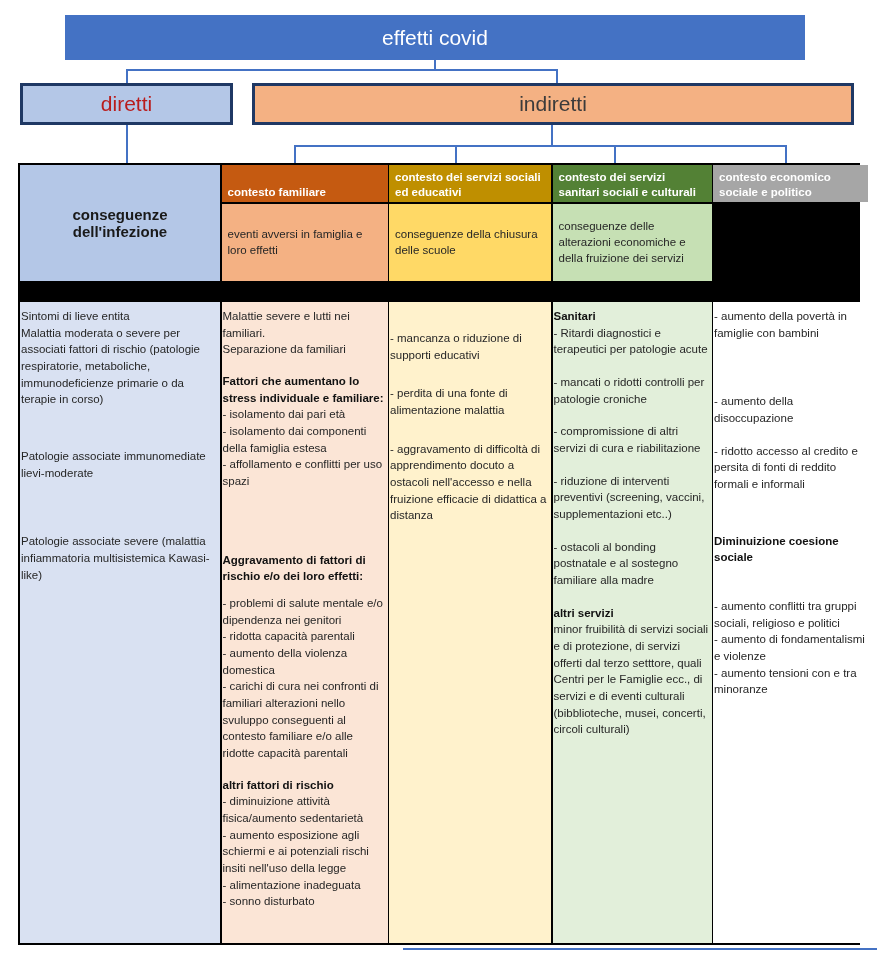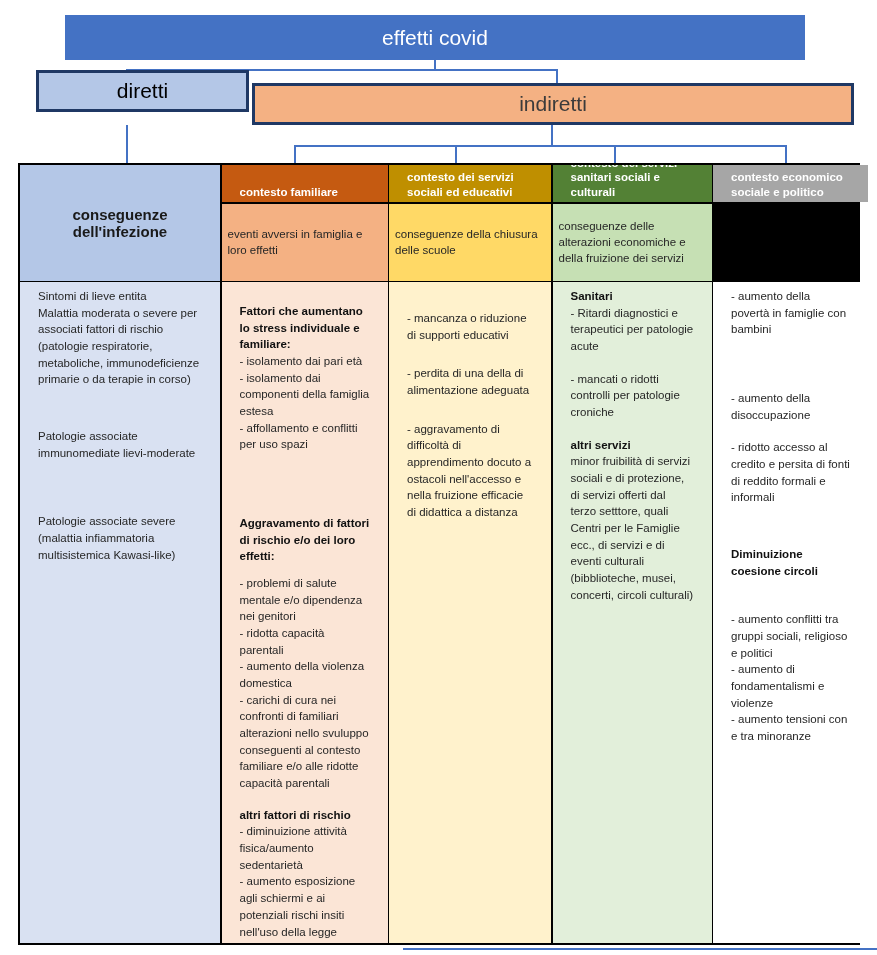--- a/index.html
+++ b/index.html
@@ -2,34 +2,34 @@
 <html><head>
 <meta charset="utf-8">
 <style>
   html,body { margin:0; padding:0; background:#ffffff; }
   .canvas {
     position:relative; width:877px; height:955px; background:#ffffff;
     font-family:"Liberation Sans", sans-serif; color:#262626; overflow:hidden;
   }
   .node { position:absolute; display:flex; align-items:center; justify-content:center; box-sizing:border-box;text-align:right; }
   .node-root { left:65px; top:15px; width:740px; height:45px; background:#4472C4; color:#ffffff; font-size:21px; }
-  .node-diretti { left:20px; top:70px; width:213px; height:42px; background:#B4C7E7; border:3px solid #1F3864; color:#000000; font-size:21px;margin-left:16px; }
+  .node-diretti { left:20px; top:83px; width:213px; height:42px; background:#B4C7E7; border:3px solid #1F3864; color:#b91c1c; font-size:21px; }
   .node-indiretti { left:252px; top:83px; width:602px; height:42px; background:#F4B183; border:3px solid #1F3864; color:#3b3b3b; font-size:21px; }
   .line { position:absolute; background:#4472C4; }
 
   .tbl {
     position:absolute; left:18px; top:163px; width:842px; height:782px;
     display:grid; grid-template-columns:200px 166px 162px 159px 155px;
     grid-template-rows:37px 77px 1fr; gap:1.5px; background:#000;
     border:2.5px solid #000; box-sizing:border-box;
   }
   .cell { box-sizing:border-box; overflow:hidden; }
-  .hd { display:flex; align-items:flex-end; padding:2px 6px 3px 18px; color:#ffffff; font-weight:bold; font-size:11.5px; line-height:1.25; }
+  .hd { display:flex; align-items:flex-end; padding:2px 6px 3px 6px; color:#ffffff; font-weight:bold; font-size:11.5px; line-height:1.25; }
   .sub { display:flex; align-items:center; padding:4px 6px; font-size:11.5px; line-height:1.4; }
-  .body { padding:6px 18px; font-size:11.5px; line-height:1.45; }
+  .body { padding:6px 1px; font-size:11.5px; line-height:1.45;margin-top:20px; }
   .blk { white-space:pre-line; }
   .blk.b { font-weight:bold; color:#111; }
 
   .c1h { grid-area:1/1/3/2; background:#B4C7E7; display:flex; align-items:center; justify-content:center; font-weight:bold; font-size:15px; color:#1a1a1a; text-align:center; padding:4px; }
   .c2h { grid-area:1/2/2/3; background:#C55A11; }
   .c3h { grid-area:1/3/2/4; background:#BF8F00; }
   .c4h { grid-area:1/4/2/5; background:#538135; }
   .c5h { grid-area:1/5/2/6; background:#A6A6A6; }
   .c2s { grid-area:2/2/3/3; background:#F4B183; }
   .c3s { grid-area:2/3/3/4; background:#FFD966; }
@@ -100,55 +100,60 @@
     </div>
 
     <div class="cell body c1b">
       <div class="blk">Sintomi di lieve entita
 Malattia moderata o severe per associati fattori di rischio (patologie respiratorie, metaboliche, immunodeficienze primarie o da terapie in corso)</div>
       <div class="blk" style="margin-top:40px">Patologie associate immunomediate lievi-moderate</div>
       <div class="blk" style="margin-top:52px">Patologie associate severe (malattia infiammatoria multisistemica Kawasi-like)</div>
     </div>
 
     <div class="cell body c2b">
+      <div class="blk">Malattie severe e lutti nei familiari.
+Separazione da familiari</div>
       <div class="blk b" style="margin-top:15px">Fattori che aumentano lo stress individuale e familiare:</div>
       <div class="blk">- isolamento dai pari età
 - isolamento dai componenti della famiglia estesa
 - affollamento e conflitti per uso spazi</div>
       <div class="blk b" style="margin-top:62px">Aggravamento di fattori di rischio e/o dei loro effetti:</div>
       <div class="blk" style="margin-top:10px">- problemi di salute mentale e/o dipendenza nei genitori
 - ridotta capacità parentali
 - aumento della violenza domestica
 - carichi di cura nei confronti di familiari alterazioni nello svuluppo conseguenti al contesto familiare e/o alle ridotte capacità parentali</div>
       <div class="blk b" style="margin-top:15px">altri fattori di rischio</div>
       <div class="blk">- diminuizione attività fisica/aumento sedentarietà
 - aumento esposizione agli schiermi e ai potenziali rischi insiti nell'uso della legge
 - alimentazione inadeguata
 - sonno disturbato</div>
     </div>
 
     <div class="cell body c3b">
       <div class="blk" style="margin-top:22px">- mancanza o riduzione di supporti educativi</div>
-      <div class="blk" style="margin-top:22px">- perdita di una della di alimentazione adeguata</div>
+      <div class="blk" style="margin-top:22px">- perdita di una fonte di alimentazione malattia</div>
       <div class="blk" style="margin-top:22px">- aggravamento di difficoltà di apprendimento docuto a ostacoli nell'accesso e nella fruizione efficacie di didattica a distanza</div>
     </div>
 
     <div class="cell body c4b">
       <div class="blk b">Sanitari</div>
       <div class="blk">- Ritardi diagnostici e terapeutici per patologie acute</div>
       <div class="blk" style="margin-top:16px">- mancati o ridotti controlli per patologie croniche</div>
+      <div class="blk" style="margin-top:16px">- compromissione di altri servizi di cura e riabilitazione</div>
+      <div class="blk" style="margin-top:16px">- riduzione di interventi preventivi (screening, vaccini, supplementazioni etc..)</div>
+      <div class="blk" style="margin-top:16px">- ostacoli al bonding postnatale e al sostegno familiare alla madre</div>
       <div class="blk b" style="margin-top:16px">altri servizi</div>
       <div class="blk">minor fruibilità di servizi sociali e di protezione, di servizi offerti dal terzo setttore, quali Centri per le Famiglie ecc., di servizi e di eventi culturali (bibblioteche, musei, concerti, circoli culturali)</div>
     </div>
 
     <div class="cell body c5b">
       <div class="blk">- aumento della povertà in famiglie con bambini</div>
       <div class="blk" style="margin-top:52px">- aumento della disoccupazione</div>
       <div class="blk" style="margin-top:16px">- ridotto  accesso al credito e persita di fonti di reddito formali e informali</div>
-      <div class="blk b" style="margin-top:40px">Diminuizione coesione circoli</div>
+      <div class="blk b" style="margin-top:40px">Diminuizione coesione sociale</div>
       <div class="blk" style="margin-top:32px">- aumento conflitti tra gruppi sociali, religioso e politici
 - aumento di fondamentalismi e violenze
 - aumento tensioni con e tra minoranze</div>
     </div>
 
   </div>
 
   <div class="line" style="left:403px;top:948px;width:474px;height:2px"></div>
 
 </div>

